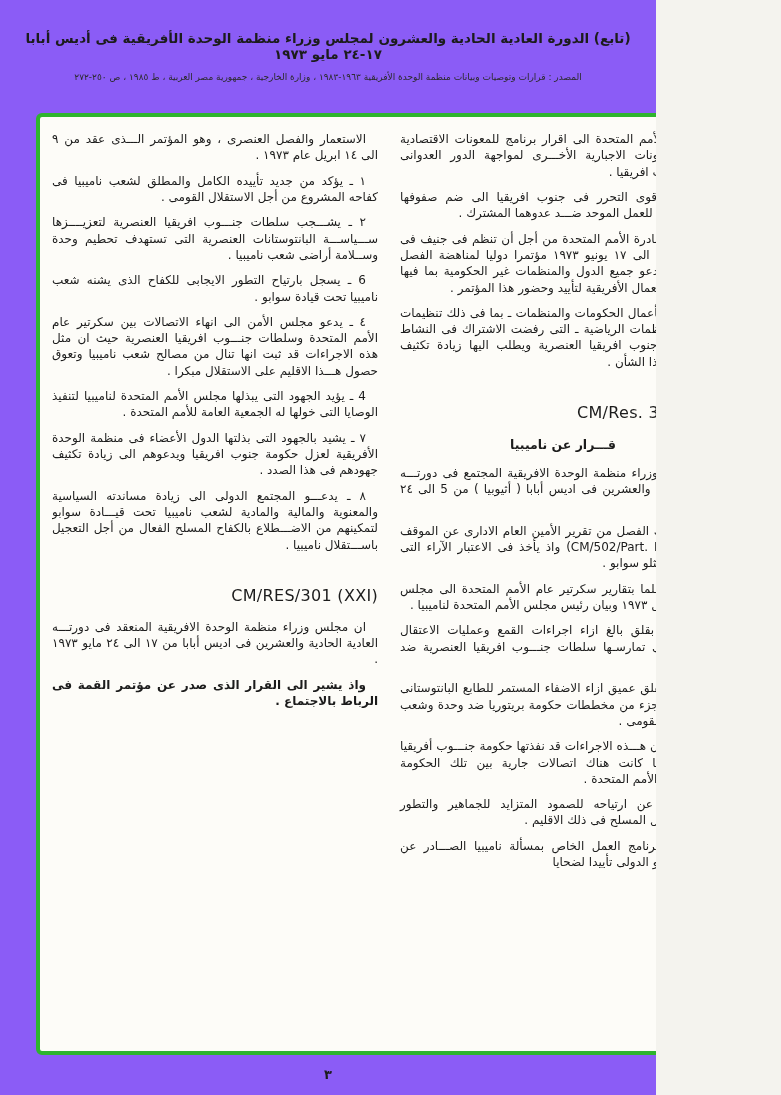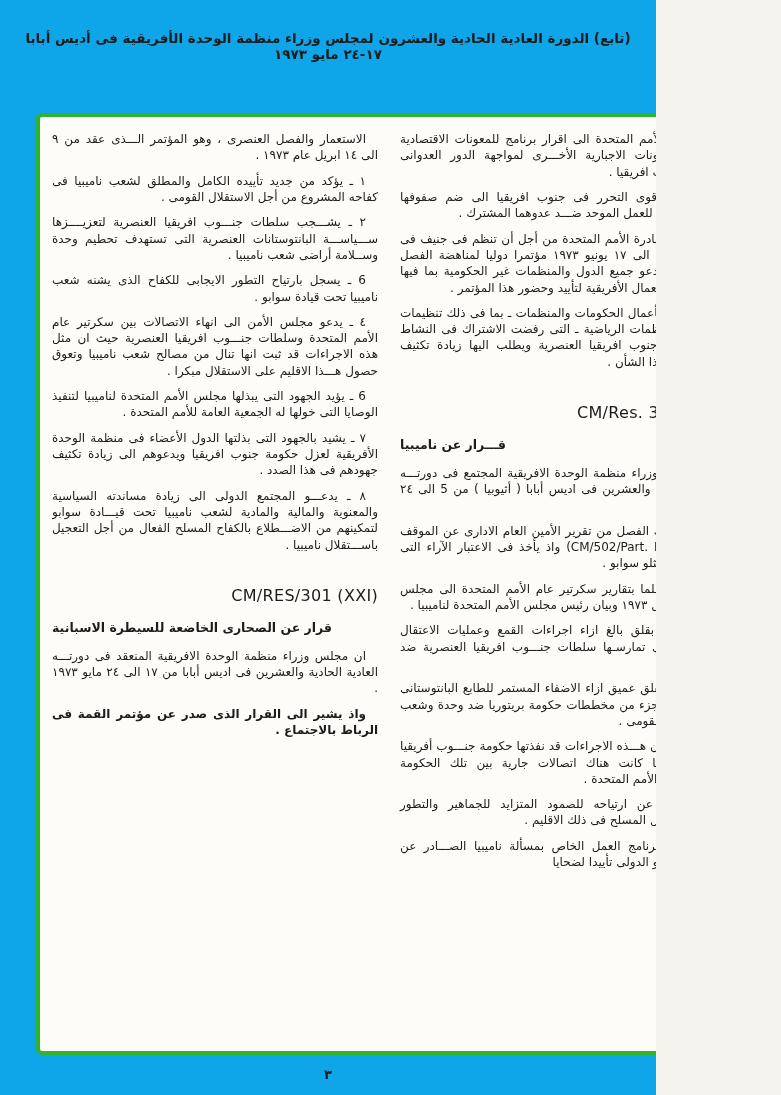--- a/index.html
+++ b/index.html
@@ -5,21 +5,21 @@
   html, body {
     margin: 0;
     padding: 0;
     background: #f4f3ee;
     font-family: "DejaVu Sans", sans-serif;
   }
   .page {
     position: relative;
     width: 656px;
     height: 1095px;
-    background: #0ea5e9;
+    background: #8b5cf6;
     overflow: hidden;
     color: #1c1c1c;
   }
   .header {
     position: absolute;
     top: 30px;
     left: 22px;
     right: 22px;
     direction: rtl;
     text-align: center;
@@ -61,21 +61,21 @@
   .para {
     margin: 0 0 9px 0;
     text-align: justify;
     text-indent: 12px;
   }
   .bold {
     font-weight: bold;
   }
   .heading {
     margin: 12px 0 12px 0;
-    text-align: left;
+    text-align: center;
     font-weight: bold;
     font-size: 12.5px;
     text-indent: 0;
   }
   .code {
     direction: ltr;
     text-align: right;
     text-indent: 0;
     margin: 32px 0 12px 0;
     font-size: 16px;
@@ -91,20 +91,21 @@
     font-weight: bold;
   }
 </style>
 </head>
 <body>
 
 <div class="page">
 
   <div class="header">
     <div class="header-title">(تابع) الدورة العادية الحادية والعشرون لمجلس وزراء منظمة الوحدة الأفريقية فى أديس أبابا ١٧-٢٤ مايو ١٩٧٣</div>
+    <div class="header-source">المصدر : قرارات وتوصيات وبيانات منظمة الوحدة الأفريقية ١٩٦٣-١٩٨٣ ، وزارة الخارجية ، جمهورية مصر العربية ، ط ١٩٨٥ ، ص ٢٥٠-٢٧٢</div>
   </div>
 
   <div class="content-box">
     <div class="columns">
       <div class="column" id="col-right">
           <div class="para">٨ ـ يدعو الأمم المتحدة الى اقرار برنامج للمعونات الاقتصادية الدولية والمعونات الاجبارية الأخـــرى لمواجهة الدور العدوانى المتزايد لجنوب افريقيا .</div>
           <div class="para">٩ ـ يدعو قوى التحرر فى جنوب افريقيا الى ضم صفوفها وتشـكيل جبهة للعمل الموحد ضـــد عدوهما المشترك .</div>
           <div class="para">١٠ ـ يؤيد مبادرة الأمم المتحدة من أجل أن تنظم فى جنيف فى الفترة من ١٥ الى ١٧ يونيو ١٩٧٣ مؤتمرا دوليا لمناهضة الفصل العنصرى ، ويدعو جميع الدول والمنظمات غير الحكومية بما فيها اتحاد نقابات العمال الأفريقية لتأييد وحضور هذا المؤتمر .</div>
           <div class="para">١١ ـ يشيد بأعمال الحكومات والمنظمات ـ بما فى ذلك تنظيمات الشباب والمنظمات الرياضية ـ التى رفضت الاشتراك فى النشاط الرياضى مع جنوب افريقيا العنصرية ويطلب اليها زيادة تكثيف عملها فى هـــذا الشأن .</div>
           <div class="code">CM/Res. 300 (XXI)</div>
@@ -117,25 +118,24 @@
           <div class="para">واذ يلاحظ ان هـــذه الاجراءات قد نفذتها حكومة جنـــوب أفريقيا العنصرية بينما كانت هناك اتصالات جارية بين تلك الحكومة وسكرتير عام الأمم المتحدة .</div>
           <div class="para">واذ يعرب عن ارتياحه للصمود المتزايد للجماهير والتطور الايجابى للنضال المسلح فى ذلك الاقليم .</div>
           <div class="para">واذ يذكر ببرنامج العمل الخاص بمسألة ناميبيا الصـــادر عن مؤتمر أوســـلو الدولى تأييدا لضحايا</div>
         </div>
       <div class="column" id="col-left">
           <div class="para">الاستعمار والفصل العنصرى ، وهو المؤتمر الـــذى عقد من ٩ الى ١٤ ابريل عام ١٩٧٣ .</div>
           <div class="para">١ ـ يؤكد من جديد تأييده الكامل والمطلق لشعب ناميبيا فى كفاحه المشروع من أجل الاستقلال القومى .</div>
           <div class="para">٢ ـ يشـــجب سلطات جنـــوب افريقيا العنصرية لتعزيــــزها ســـياســـة البانتوستانات العنصرية التى تستهدف تحطيم وحدة وســلامة أراضى شعب ناميبيا .</div>
           <div class="para">6 ـ يسجل بارتياح التطور الايجابى للكفاح الذى يشنه شعب ناميبيا تحت قيادة سوابو .</div>
           <div class="para">٤ ـ يدعو مجلس الأمن الى انهاء الاتصالات بين سكرتير عام الأمم المتحدة وسلطات جنـــوب افريقيا العنصرية حيث ان مثل هذه الاجراءات قد ثبت انها تنال من مصالح شعب ناميبيا وتعوق حصول هـــذا الاقليم على الاستقلال مبكرا .</div>
-          <div class="para">6 ـ يؤيد الجهود التى يبذلها مجلس الأمم المتحدة لناميبيا لتنفيذ الوصايا التى خولها له الجمعية العامة للأمم المتحدة .</div>
+          <div class="para">4 ـ يؤيد الجهود التى يبذلها مجلس الأمم المتحدة لناميبيا لتنفيذ الوصايا التى خولها له الجمعية العامة للأمم المتحدة .</div>
           <div class="para">٧ ـ يشيد بالجهود التى بذلتها الدول الأعضاء فى منظمة الوحدة الأفريقية لعزل حكومة جنوب افريقيا ويدعوهم الى زيادة تكثيف جهودهم فى هذا الصدد .</div>
           <div class="para">٨ ـ يدعـــو المجتمع الدولى الى زيادة مساندته السياسية والمعنوية والمالية والمادية لشعب ناميبيا تحت قيـــادة سوابو لتمكينهم من الاضـــطلاع بالكفاح المسلح الفعال من أجل التعجيل باســـتقلال ناميبيا .</div>
           <div class="code">CM/RES/301 (XXI)</div>
-          <div class="heading">قرار عن الصحارى الخاضعة للسيطرة الاسبانية</div>
           <div class="para">ان مجلس وزراء منظمة الوحدة الافريقية المنعقد فى دورتـــه العادية الحادية والعشرين فى اديس أبابا من ١٧ الى ٢٤ مايو ١٩٧٣ .</div>
           <div class="para bold">واذ يشير الى القرار الذى صدر عن مؤتمر القمة فى الرباط بالاجتماع .</div>
         </div>
     </div>
   </div>
 
   <div class="page-number">٣</div>
 
 </div>
 

